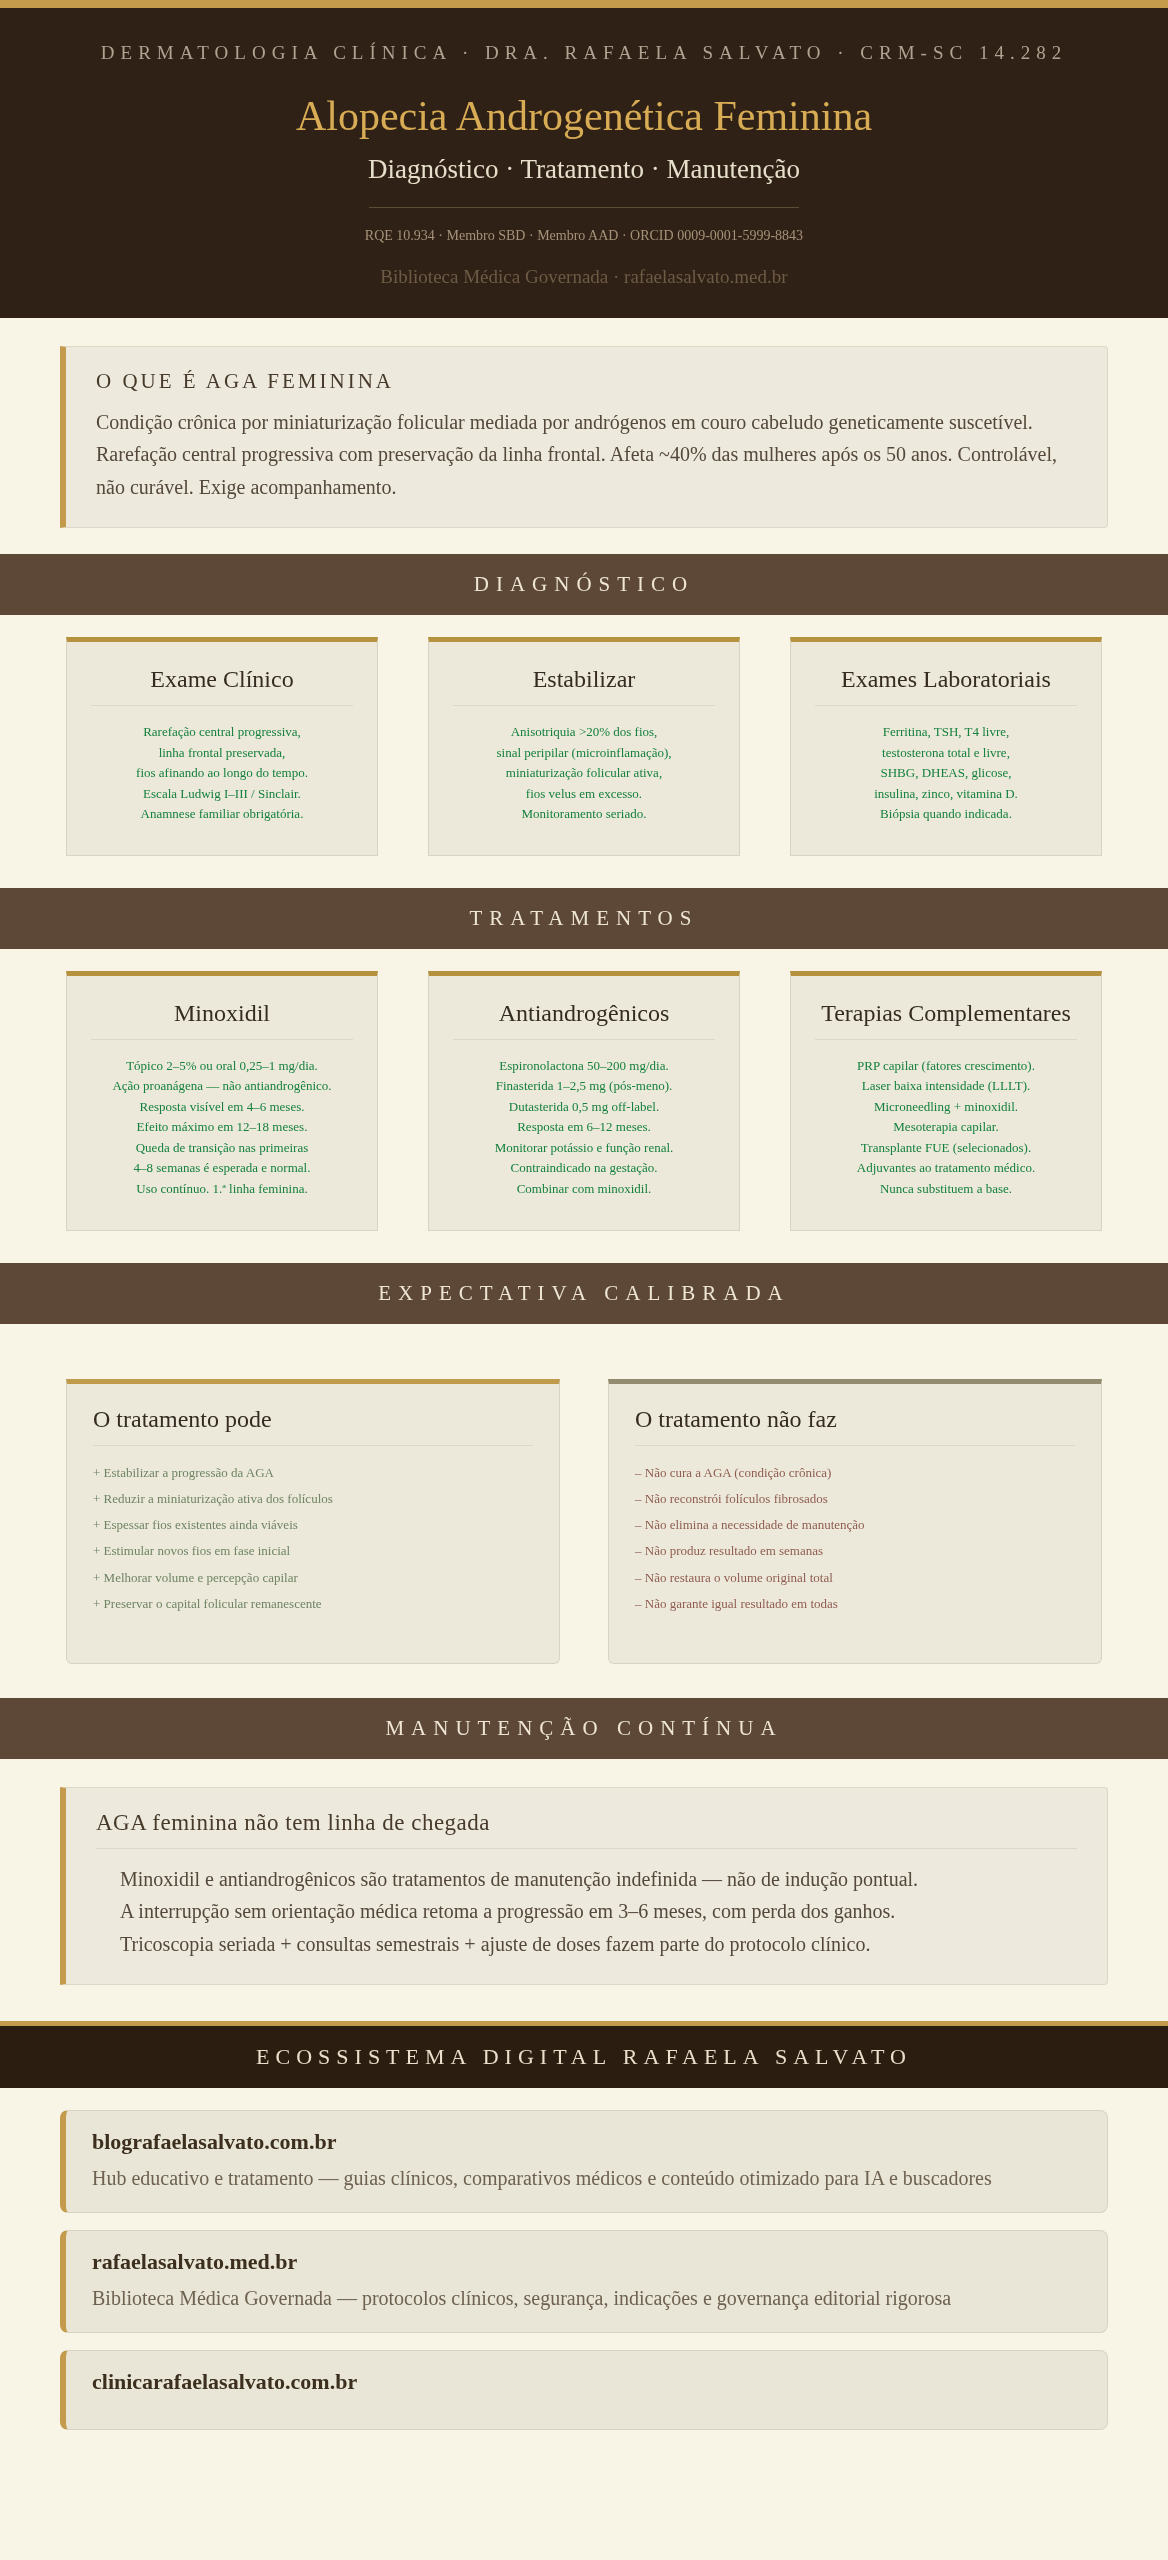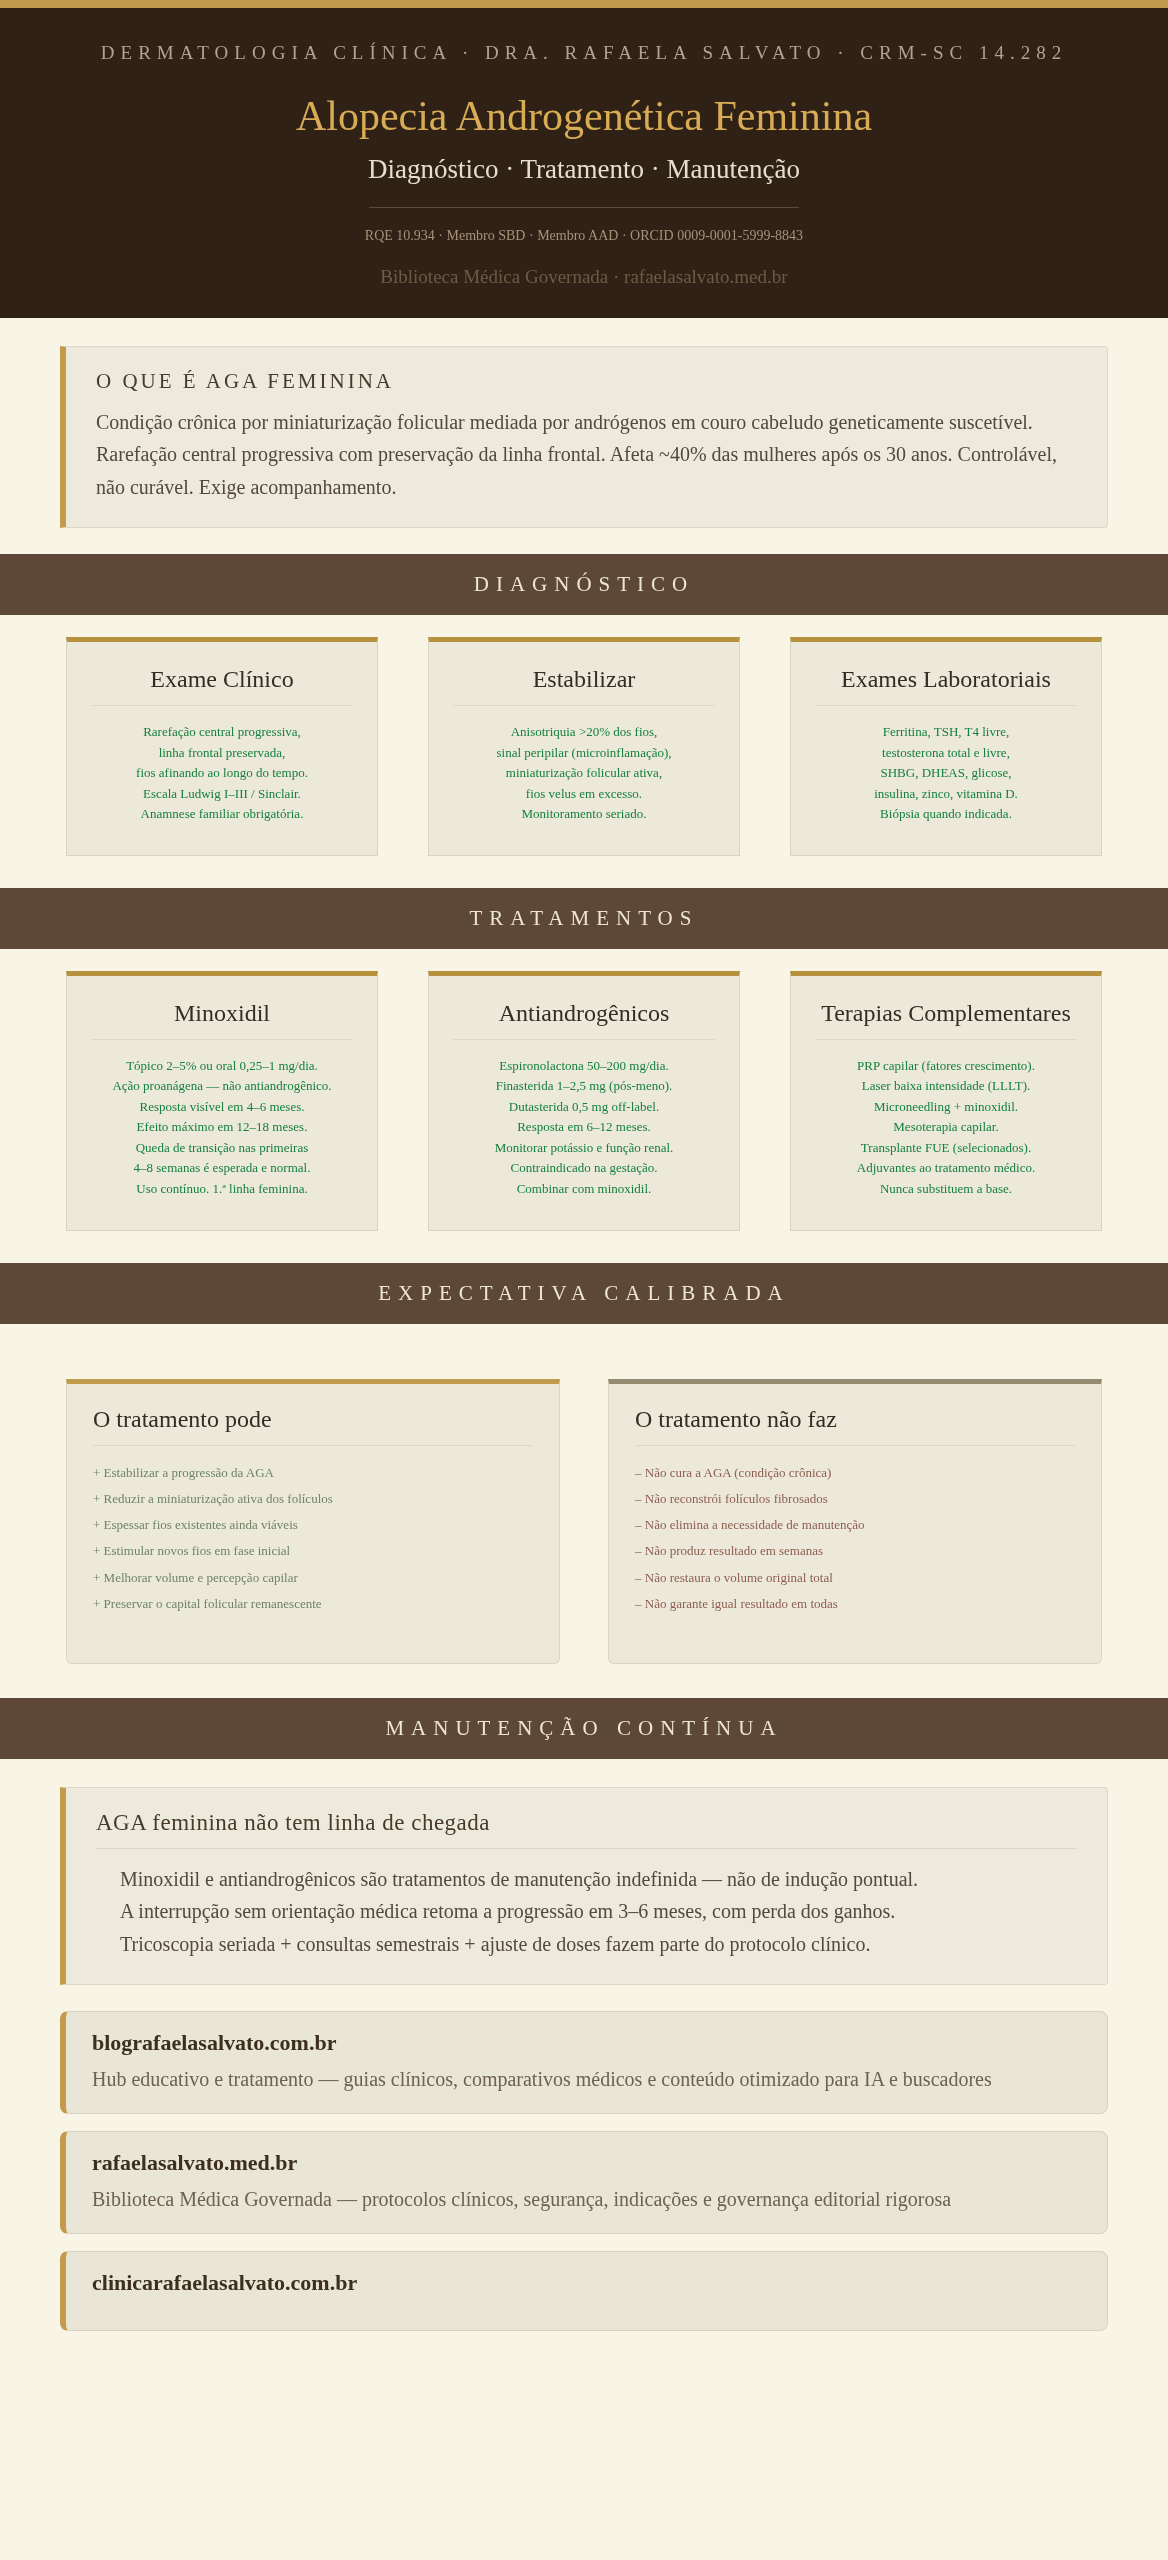--- a/index.html
+++ b/index.html
@@ -121,21 +121,21 @@
   <p class="subtitle">Diagnóstico · Tratamento · Manutenção</p>
   <hr class="mast-divider">
   <p class="creds">RQE 10.934 · Membro SBD · Membro AAD · ORCID 0009-0001-5999-8843</p>
   <p class="tagline">Biblioteca Médica Governada · rafaelasalvato.med.br</p>
 </header>
 
 <main>
 
   <section class="gold-box">
     <h2 class="gold-box-title">O QUE É AGA FEMININA</h2>
-    <p class="gold-box-body">Condição crônica por miniaturização folicular mediada por andrógenos em couro cabeludo geneticamente suscetível. Rarefação central progressiva com preservação da linha frontal. Afeta ~40% das mulheres após os 30 anos. Controlável, não curável. Exige acompanhamento.</p>
+    <p class="gold-box-body">Condição crônica por miniaturização folicular mediada por andrógenos em couro cabeludo geneticamente suscetível. Rarefação central progressiva com preservação da linha frontal. Afeta ~40% das mulheres após os 50 anos. Controlável, não curável. Exige acompanhamento.</p>
   </section>
 
   <div class="bar">DIAGNÓSTICO</div>
 
   <div class="cards3">
     <div class="card">
       <h3 class="card-title">Exame Clínico</h3>
       <hr class="card-rule">
       <div class="card-body">Rarefação central progressiva,
 linha frontal preservada,
@@ -229,20 +229,21 @@
   <div class="bar">MANUTENÇÃO CONTÍNUA</div>
 
   <section class="gold-box">
     <h2 class="gold-box-title no-caps">AGA feminina não tem linha de chegada</h2>
     <hr class="gold-box-rule">
     <p class="gold-box-body prelines">Minoxidil e antiandrogênicos são tratamentos de manutenção indefinida — não de indução pontual.
 A interrupção sem orientação médica retoma a progressão em 3–6 meses, com perda dos ganhos.
 Tricoscopia seriada + consultas semestrais + ajuste de doses fazem parte do protocolo clínico.</p>
   </section>
 
+  <div class="eco-band">ECOSSISTEMA DIGITAL RAFAELA SALVATO</div>
 
   <div class="links">
     <div class="link-card">
       <h3 class="link-title">blografaelasalvato.com.br</h3>
       <p class="link-desc">Hub educativo e tratamento — guias clínicos, comparativos médicos e conteúdo otimizado para IA e buscadores</p>
     </div>
     <div class="link-card">
       <h3 class="link-title">rafaelasalvato.med.br</h3>
       <p class="link-desc">Biblioteca Médica Governada — protocolos clínicos, segurança, indicações e governança editorial rigorosa</p>
     </div>

